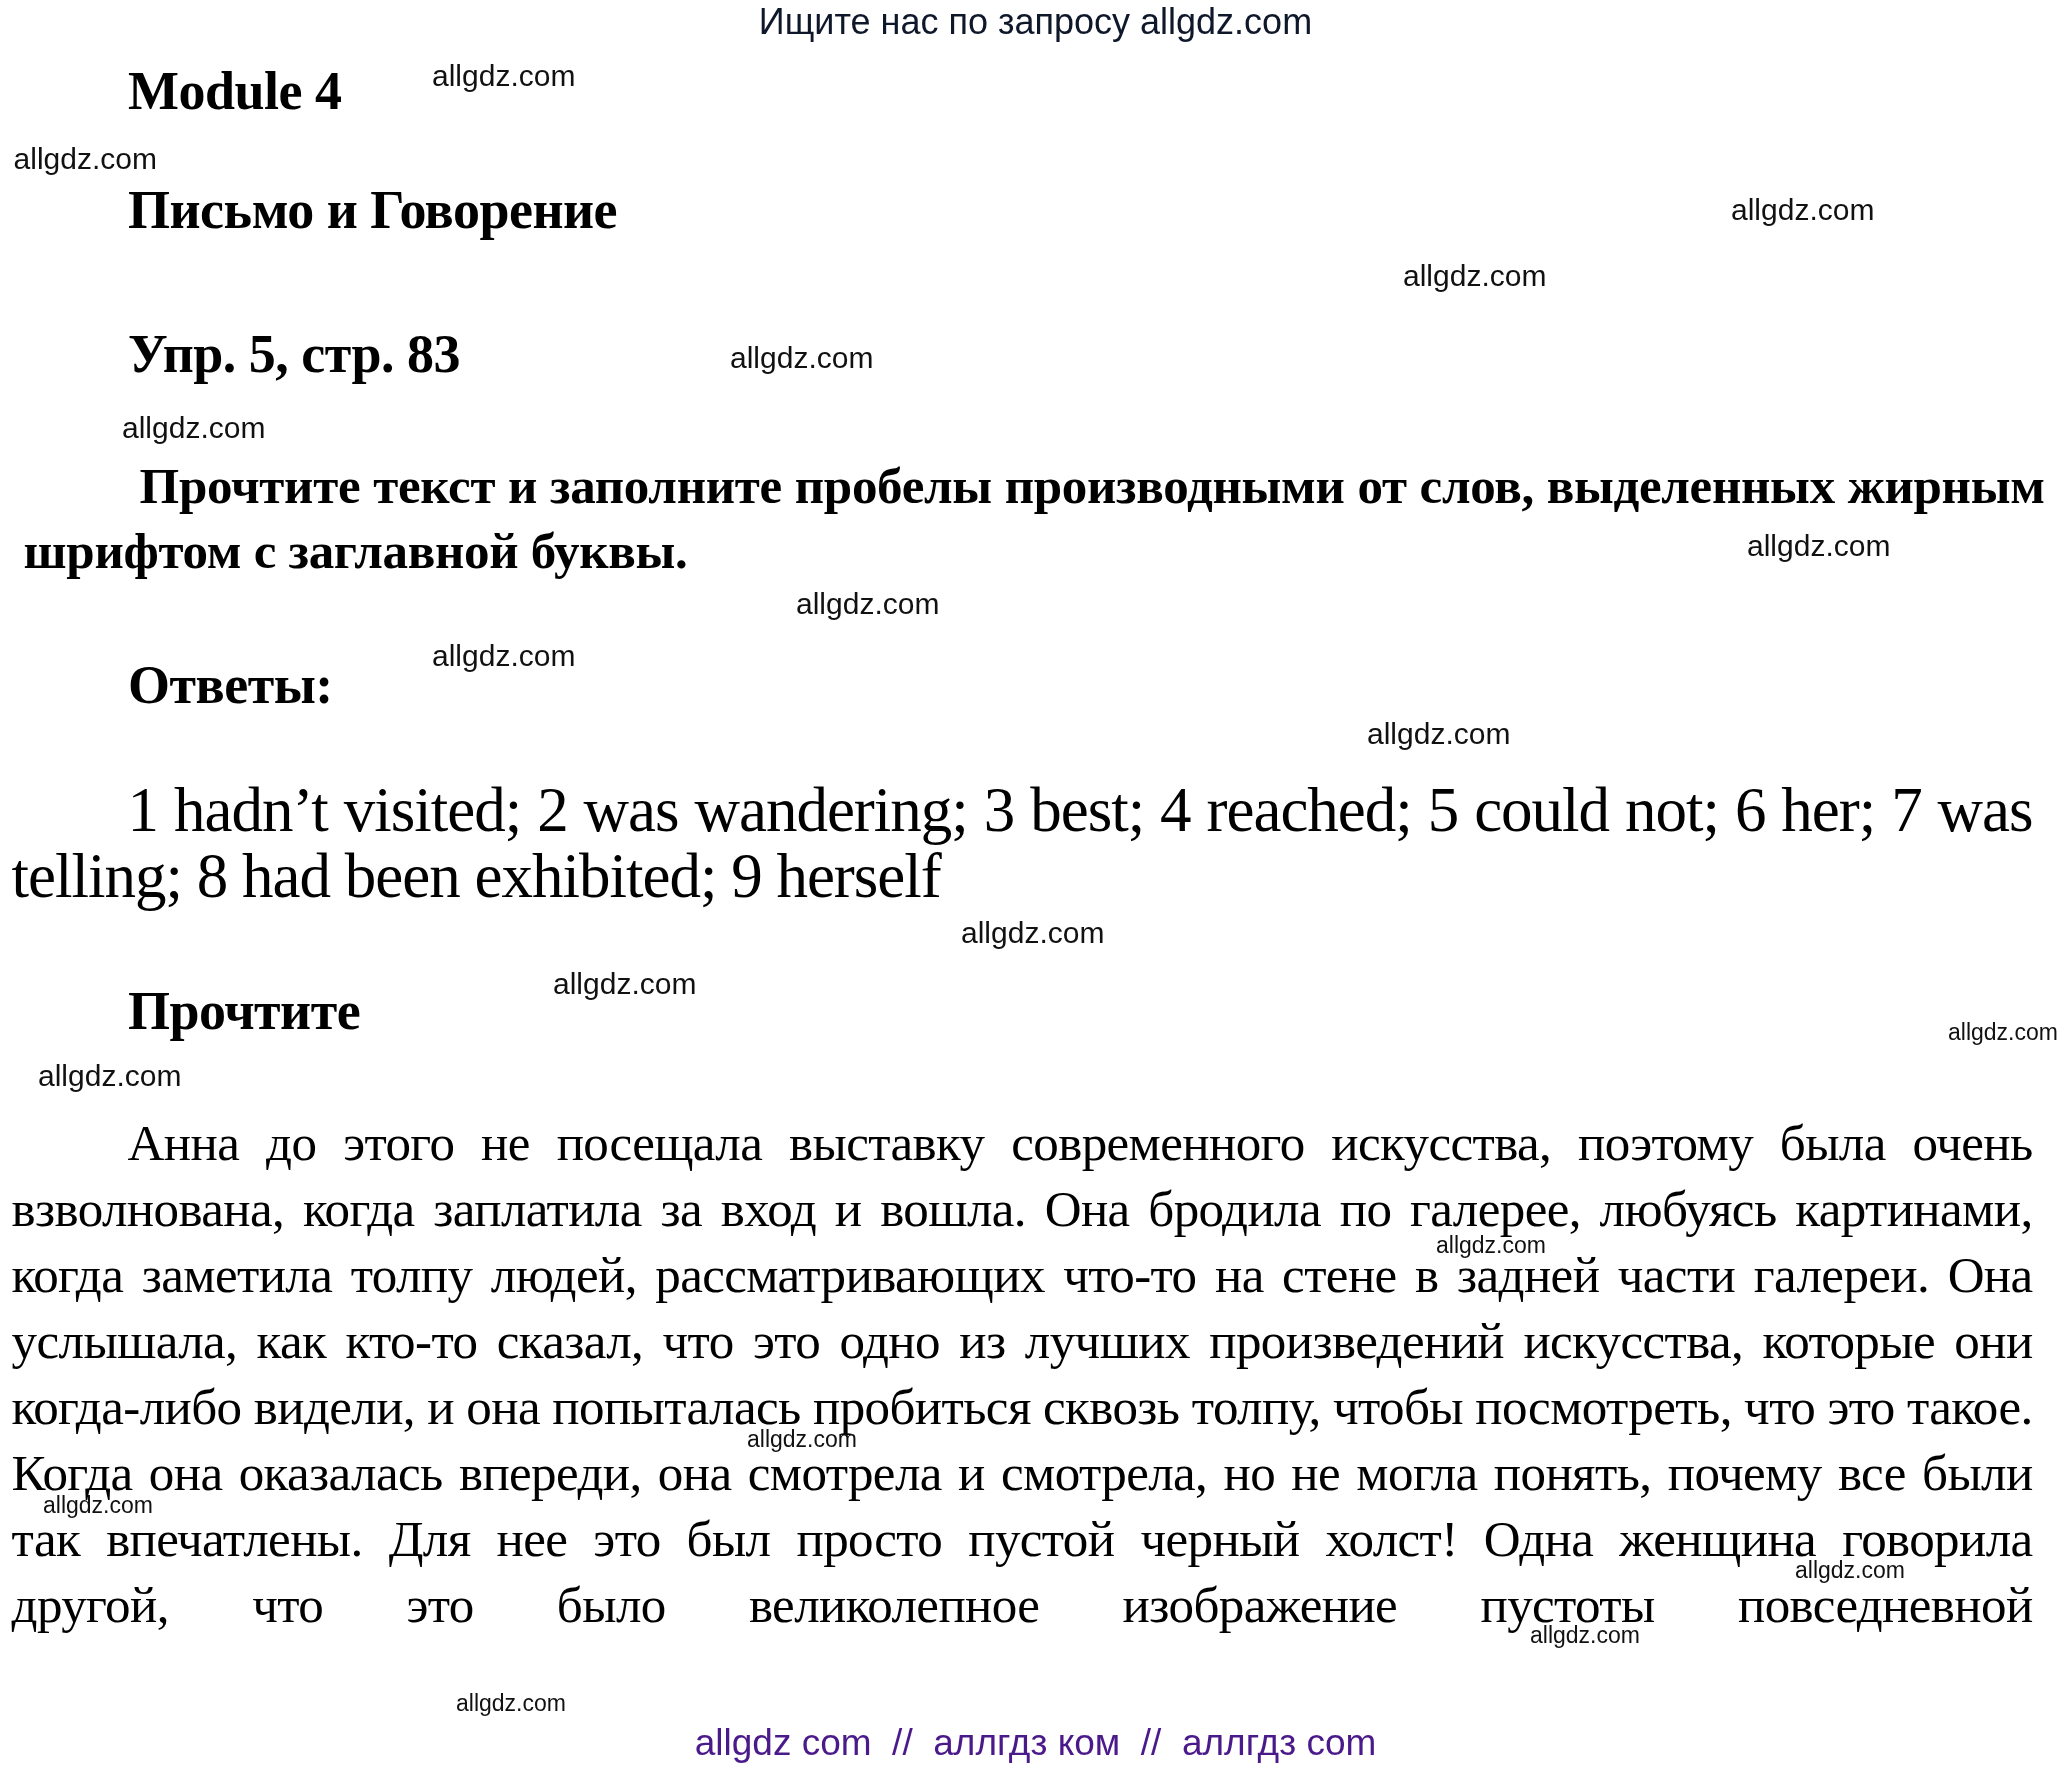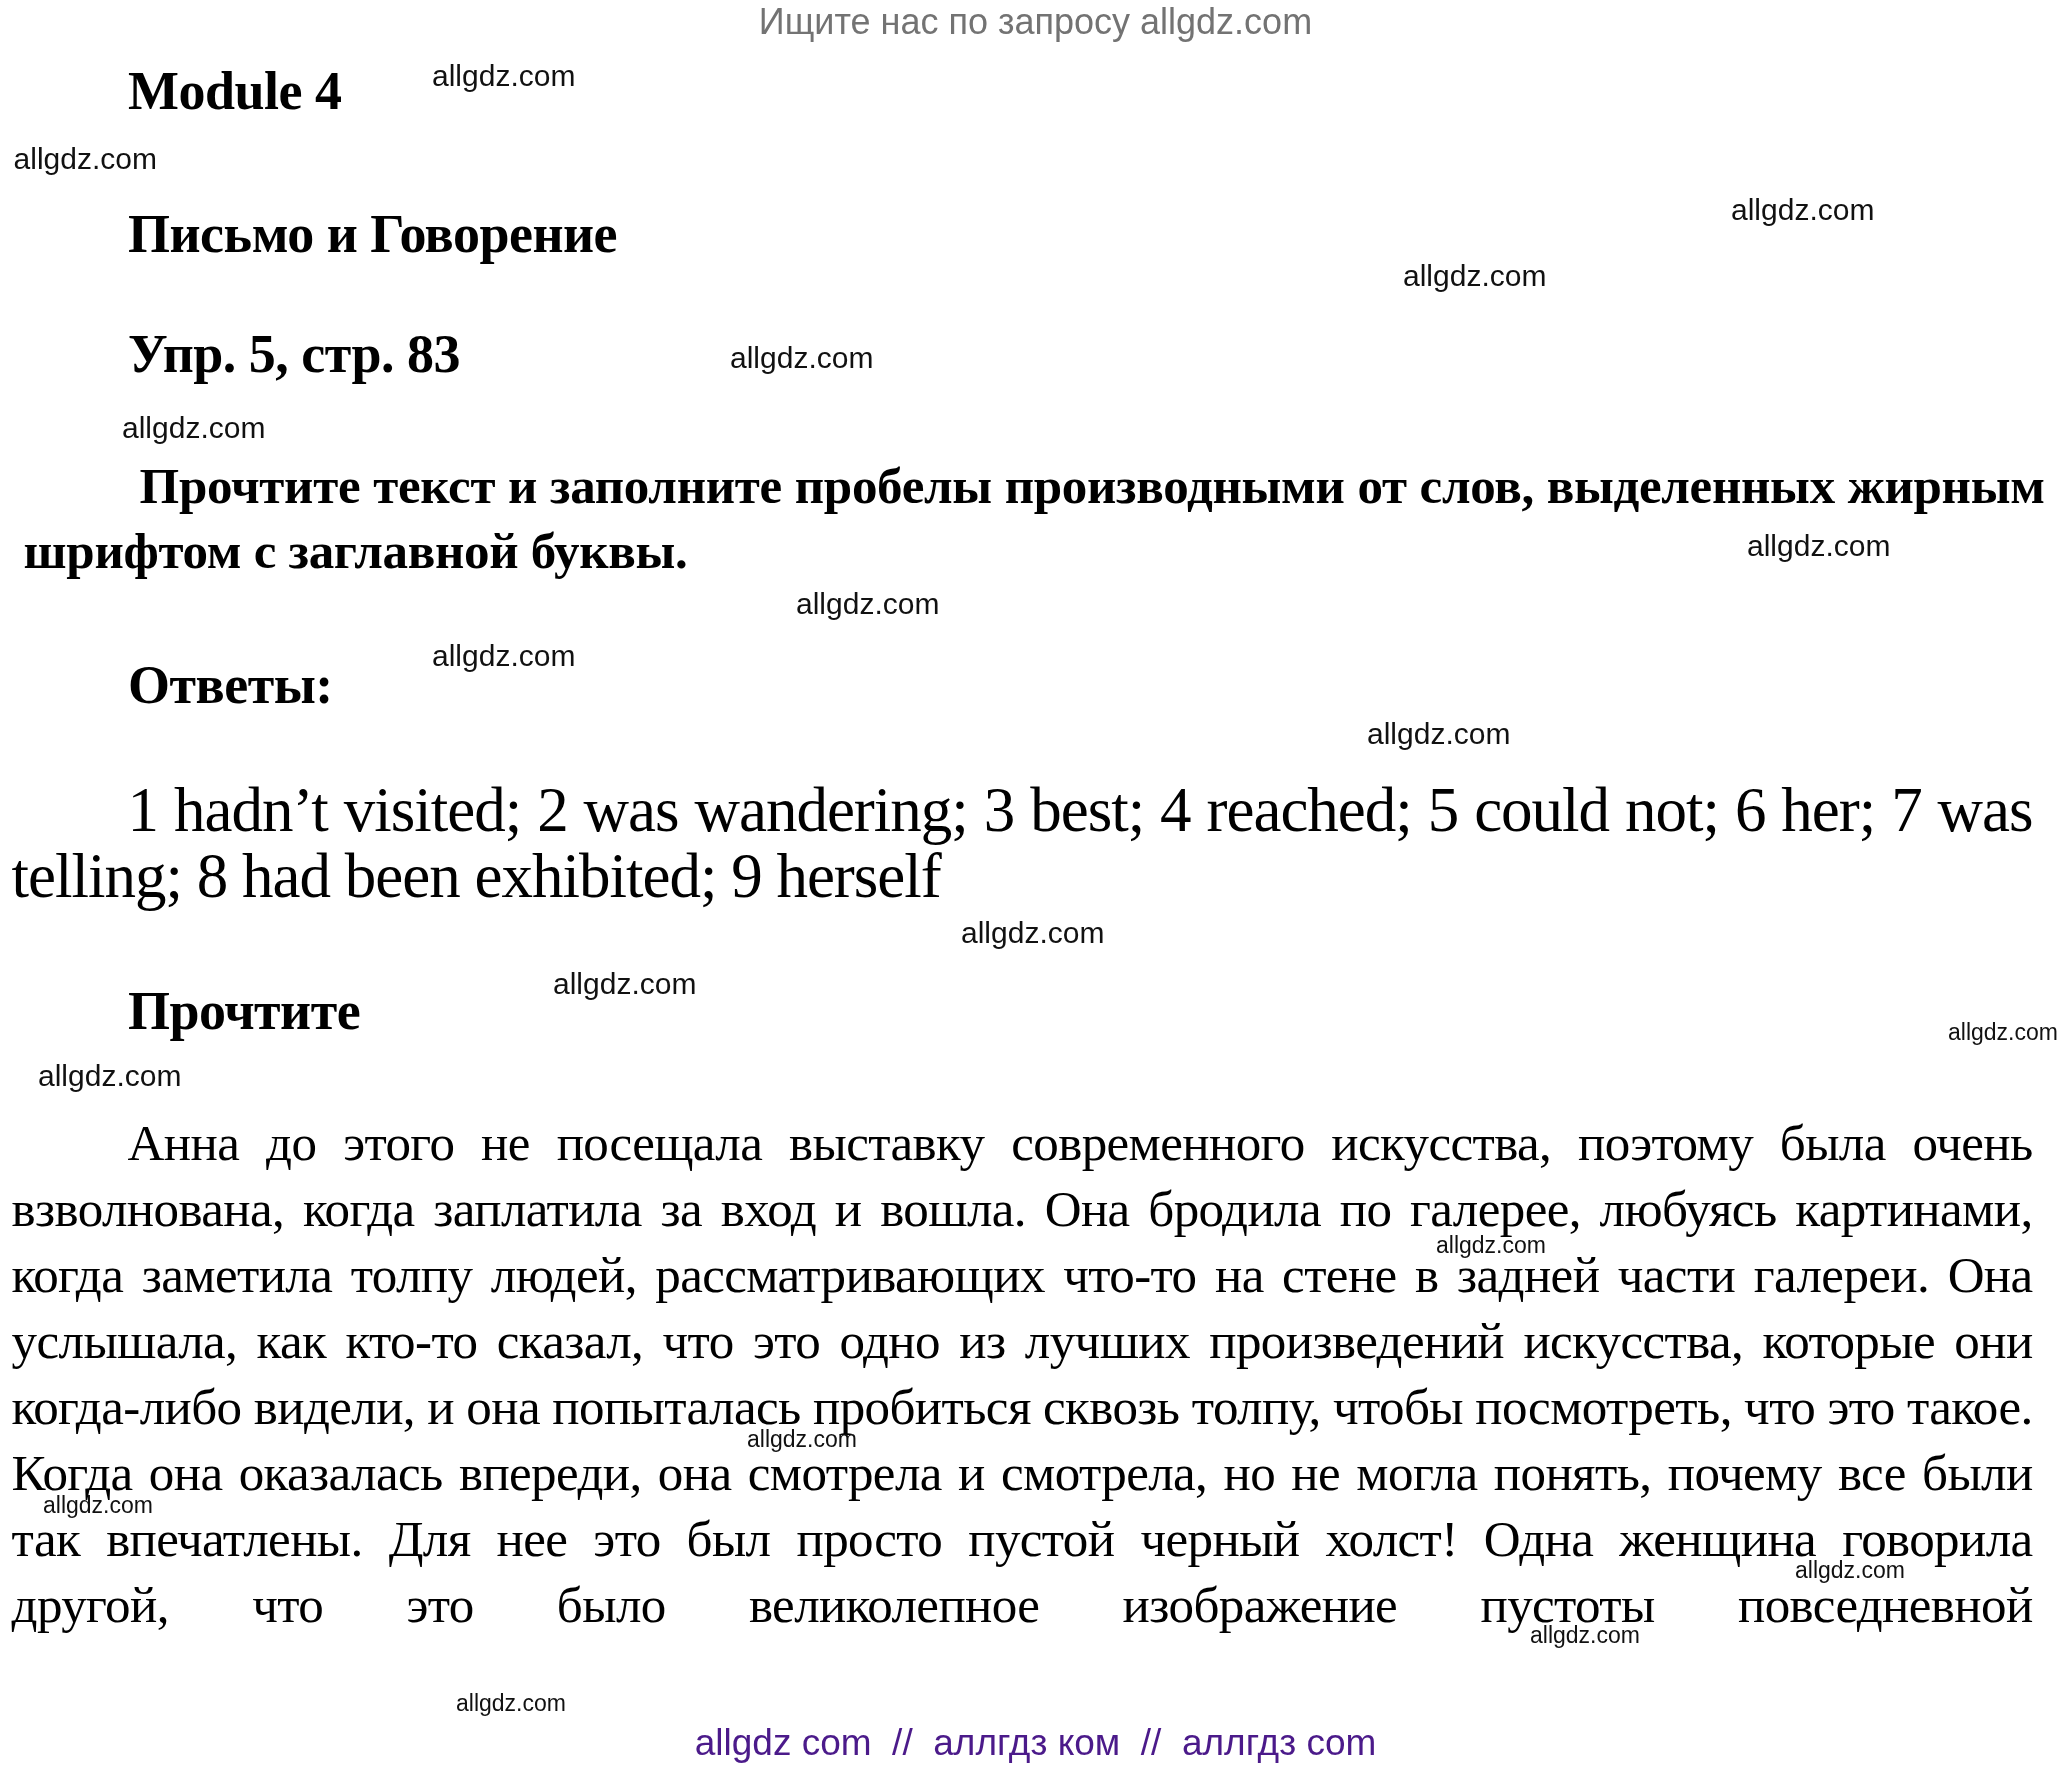--- a/index.html
+++ b/index.html
@@ -17,21 +17,21 @@
     }
     .top-banner {
       position: absolute;
       left: 0;
       top: 0;
       width: 2071px;
       text-align: center;
       font-family: "Liberation Sans", sans-serif;
       font-size: 36px;
       line-height: 43px;
-      color: #737373;
+      color: #0f172a;
     }
     .heading {
       position: absolute;
       left: 128px;
       font-weight: bold;
       font-size: 54px;
       line-height: 62px;
       letter-spacing: -0.5px;
       white-space: nowrap;
       text-align: center;
@@ -96,21 +96,21 @@
       color: #4b1a8a;
       white-space: pre;
     }
   </style>
 </head>
 <body>
 
 <div class="top-banner">Ищите нас по запросу allgdz.com</div>
 
 <div class="heading" style="top:60px;">Module 4</div>
-<div class="heading" style="top:203px;">Письмо и Говорение</div>
+<div class="heading" style="top:179px;">Письмо и Говорение</div>
 <div class="heading" style="top:323px;">Упр. 5, стр. 83</div>
 
 <div class="instruction">Прочтите текст и заполните пробелы производными от слов, выделенных жирным шрифтом с заглавной буквы.</div>
 
 <div class="heading" style="top:654px;">Ответы:</div>
 <div class="answers">1 hadn’t visited; 2 was wandering; 3 best; 4 reached; 5 could not; 6 her; 7 was telling; 8 had been exhibited; 9 herself</div>
 
 <div class="heading" style="top:980px;">Прочтите</div>
 <div class="translation">Анна до этого не посещала выставку современного искусства, поэтому была очень взволнована, когда заплатила за вход и вошла. Она бродила по галерее, любуясь картинами, когда заметила толпу людей, рассматривающих что-то на стене в задней части галереи. Она услышала, как кто-то сказал, что это одно из лучших произведений искусства, которые они когда-либо видели, и она попыталась пробиться сквозь толпу, чтобы посмотреть, что это такое. Когда она оказалась впереди, она смотрела и смотрела, но не могла понять, почему все были так впечатлены. Для нее это был просто пустой черный холст! Одна женщина говорила другой, что это было великолепное изображение пустоты повседневной</div>
 

